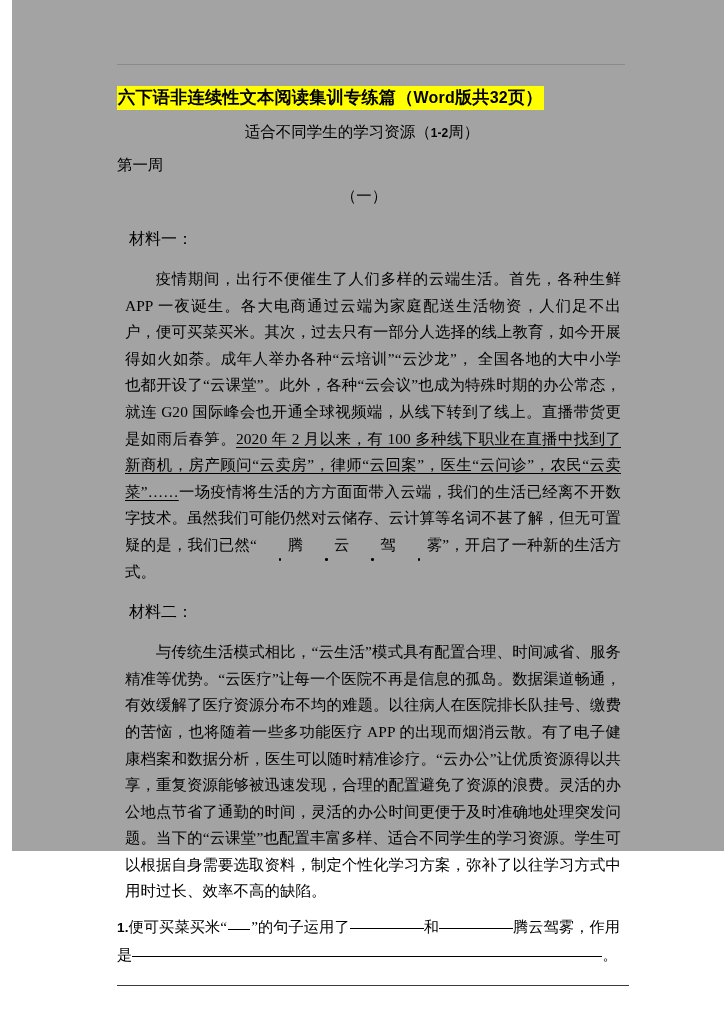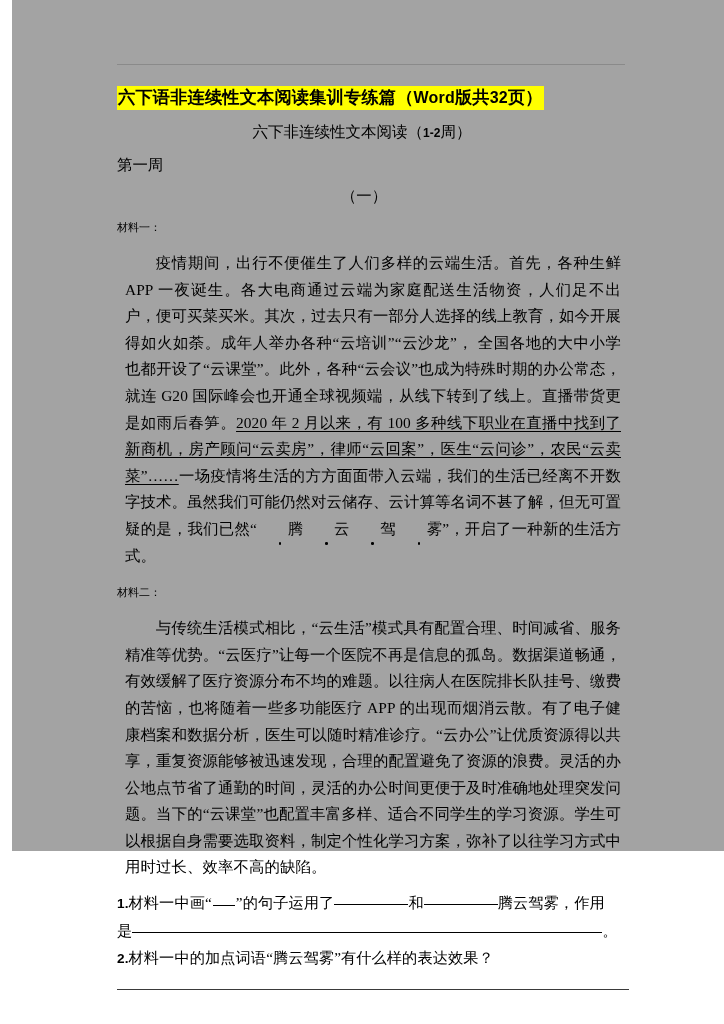--- a/index.html
+++ b/index.html
@@ -81,23 +81,23 @@
 
   .section-no {
     font-size: 15.4px;
     line-height: 32px;
     text-align: center;
     margin: 0;
     padding-right: 18px;
   }
 
   .material-label {
-    font-size: 11px;
+    font-size: 16px;
     line-height: 30px;
-    margin: 0;
+    margin: 12px;
   }
 
   .para {
     font-size: 15.4px;
     line-height: 26.6px;
     margin: 8px;
     text-align: justify;
     text-justify: inter-ideograph;
     text-indent: 2em;
     letter-spacing: 0.1px;
@@ -174,32 +174,31 @@
 <body>
 
 <div class="page">
 
   <div class="header-rule"></div>
 
   <div class="content">
 
     <div class="doc-title"><span class="hl"><span>六下语非连续性文本阅读集训专练篇（</span><span class="latin-b">Word</span><span>版共</span><span class="latin-b">32</span><span>页）</span></span></div>
 
-    <div class="doc-subtitle"><span>六下非连续性文本阅读（</span><span class="sub-latin">1-2</span><span>周）</span></div>
+    <div class="doc-subtitle"><span>适合不同学生的学习资源（</span><span class="sub-latin">1-2</span><span>周）</span></div>
 
     <div class="week-label">第一周</div>
 
     <div class="section-no">（一）</div>
 
     <div class="material-label">材料一：</div>
     <p class="para"><span>疫情期间，出行不便催生了人们多样的云端生活。首先，各种生鲜 APP 一夜诞生。各大电商通过云端为家庭配送生活物资，人们足不出户，便可买菜买米。其次，过去只有一部分人选择的线上教育，如今开展得如火如荼。成年人举办各种“云培训”“云沙龙”， 全国各地的大中小学也都开设了“云课堂”。此外，各种“云会议”也成为特殊时期的办公常态，就连 G20 国际峰会也开通全球视频端，从线下转到了线上。直播带货更是如雨后春笋。</span><span class="u">2020 年 2 月以来，有 100 多种线下职业在直播中找到了新商机，房产顾问“云卖房”，律师“云回案”，医生“云问诊”，农民“云卖菜”……</span><span>一场疫情将生活的方方面面带入云端，我们的生活已经离不开数字技术。虽然我们可能仍然对云储存、云计算等名词不甚了解，但无可置疑的是，我们已然“</span><span class="dotted" id="emph"><span class="dotchar">腾</span><span class="dotchar">云</span><span class="dotchar">驾</span><span class="dotchar">雾</span></span><span>”，开启了一种新的生活方式。</span></p>
 
     <div class="material-label">材料二：</div>
     <p class="para">与传统生活模式相比，“云生活”模式具有配置合理、时间减省、服务精准等优势。“云医疗”让每一个医院不再是信息的孤岛。数据渠道畅通，有效缓解了医疗资源分布不均的难题。以往病人在医院排长队挂号、缴费的苦恼，也将随着一些多功能医疗 APP 的出现而烟消云散。有了电子健康档案和数据分析，医生可以随时精准诊疗。“云办公”让优质资源得以共享，重复资源能够被迅速发现，合理的配置避免了资源的浪费。灵活的办公地点节省了通勤的时间，灵活的办公时间更便于及时准确地处理突发问题。当下的“云课堂”也配置丰富多样、适合不同学生的学习资源。学生可以根据自身需要选取资料，制定个性化学习方案，弥补了以往学习方式中用时过长、效率不高的缺陷。</p>
 
-    <p class="question sp"><span class="qnum">1.</span><span>材料一中画“</span><span class="blank-s"></span><span>”的句子运用了</span><span class="blank-m"></span><span>和</span><span class="blank-m"></span><span>腾云驾雾，作用</span><br><span>是</span><span class="blank-long"></span><span>。</span></p>
-
-    <p class="question"><span class="qnum">2.</span><span>材料一中的加点词语“腾云驾雾”有什么样的表达效果？</span></p>
+    <p class="question sp"><span class="qnum">1.</span><span>便可买菜买米“</span><span class="blank-s"></span><span>”的句子运用了</span><span class="blank-m"></span><span>和</span><span class="blank-m"></span><span>腾云驾雾，作用</span><br><span>是</span><span class="blank-long"></span><span>。</span></p>
+
 
     <div class="answer-rule"></div>
 
   </div>
 </div>
 
 </body></html>

